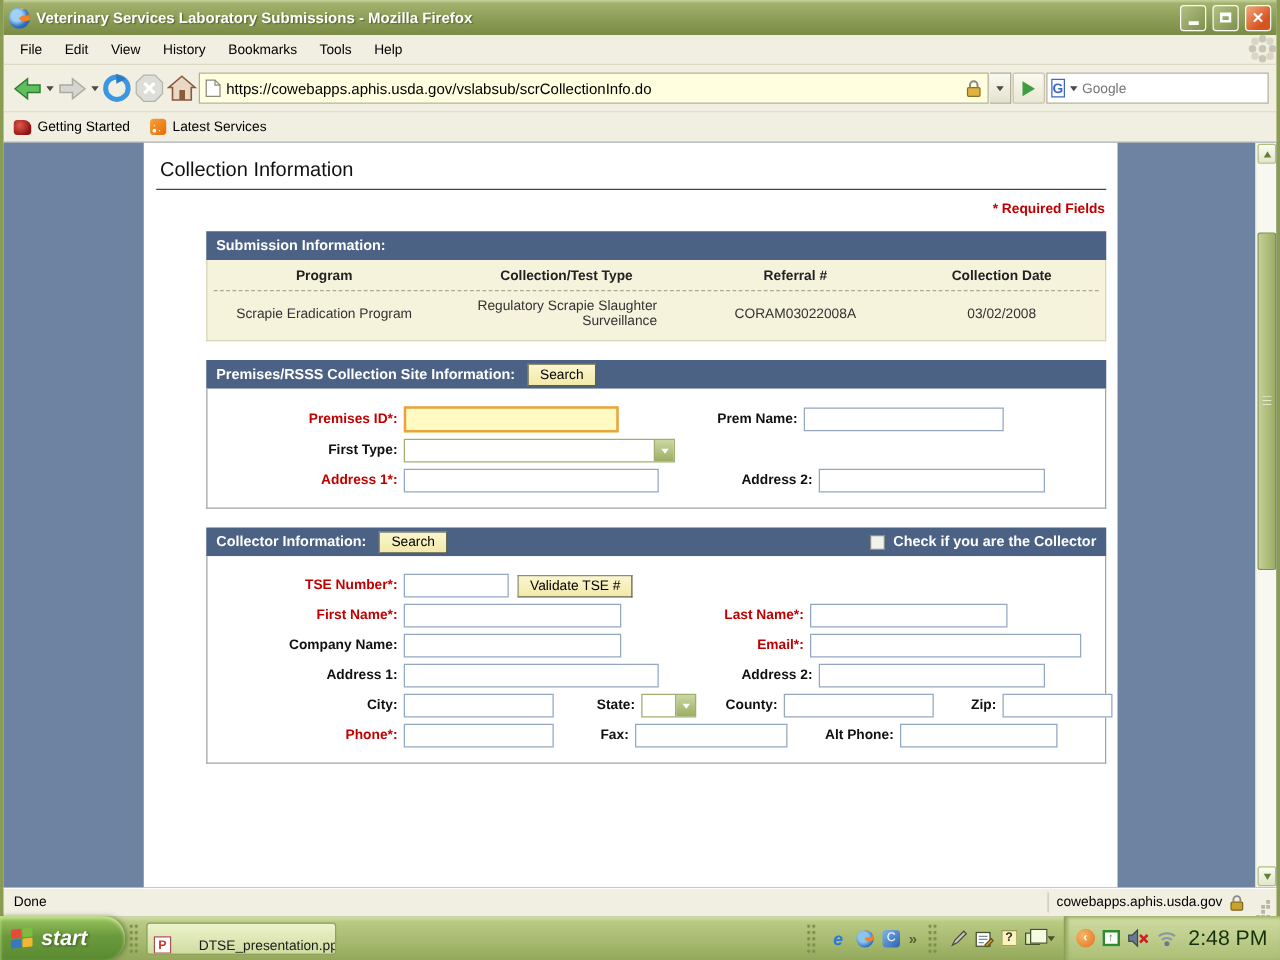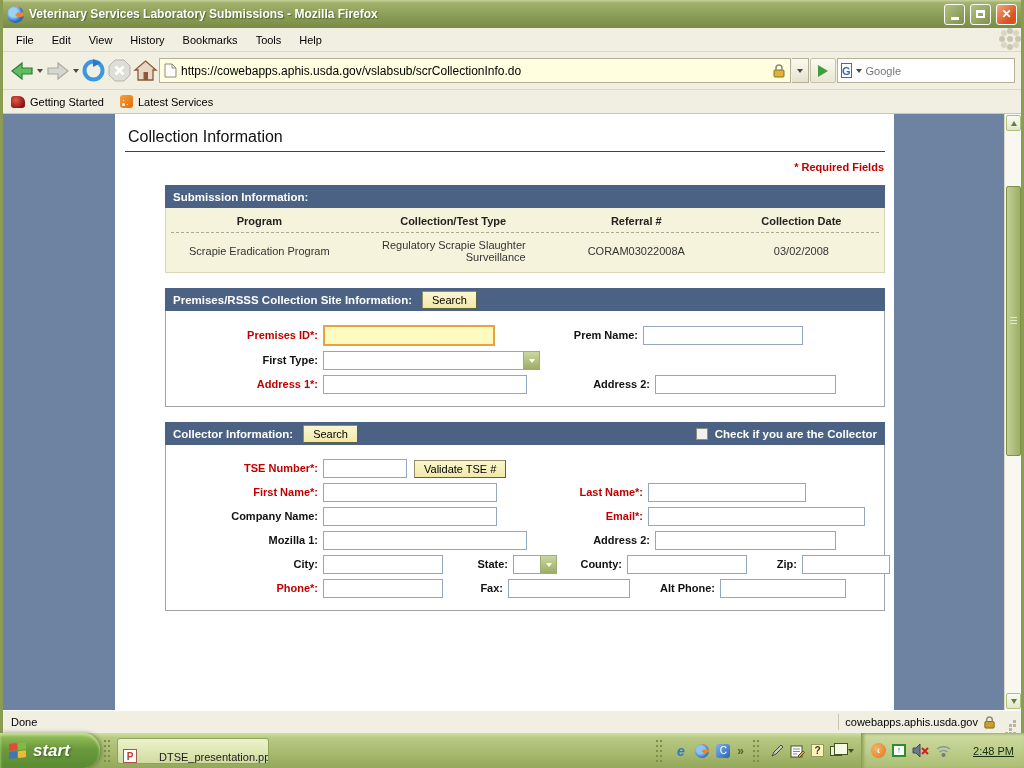--- a/index.html
+++ b/index.html
@@ -157,21 +157,21 @@
   .layers-ico { width:12px; height:10px; border:1px solid #44522A; background:#E8EFC8; position:relative; }
   .layers-ico::after { content:""; position:absolute; left:3px; top:-4px; width:12px; height:10px; border:1px solid #44522A; background:#F6FAE2; }
   .tiny-tri { width:0;height:0;border-left:3px solid transparent;border-right:3px solid transparent;border-top:4px solid #44522A; }
   .tray { height:35px; display:flex; align-items:center; gap:6px; padding:0 10px 0 9px; margin-left:7px;
           background:linear-gradient(180deg,#CFDDA2,#ACBE74); border-left:1px solid #8AA055;
           box-shadow:inset 2px 1px 3px #93A75E; }
   .hide-chev { width:15px; height:15px; border-radius:50%; background:radial-gradient(circle at 35% 35%, #F7B46B, #E07318);
                color:#fff; font-weight:bold; font-size:10px; display:flex; align-items:center; justify-content:center; }
   .up-ico { width:14px; height:13px; border:2px solid #2E8B2E; background:#fff; display:flex; align-items:center; justify-content:center;
             color:#2E8B2E; font-size:9px; font-weight:bold; line-height:9px; }
-  .clock { font-size:11px; color:#15300c; margin-left:15px; white-space:nowrap;text-decoration:underline; }
+  .clock { font-size:17px; color:#15300c; margin-left:3px; white-space:nowrap; }
 </style>
 </head>
 <body>
 
 <div class="screen">
   <div class="bwindow">
 
     <div class="titlebar">
       <span class="ff-icon"></span>
       <span class="title-text">Veterinary Services Laboratory Submissions - Mozilla Firefox</span>
@@ -344,21 +344,21 @@
                 <span class="flbl req" style="width:151px">Last Name*:</span>
                 <input class="fin" style="width: 158px;">
               </div>
               <div class="frow">
                 <span class="flbl" style="width:157px">Company Name:</span>
                 <input class="fin" style="width: 174px;">
                 <span class="flbl req" style="width:151px">Email*:</span>
                 <input class="fin" style="width: 217px;">
               </div>
               <div class="frow">
-                <span class="flbl" style="width:157px">Mozilla 1:</span>
+                <span class="flbl" style="width:157px">Address 1:</span>
                 <input class="fin" style="width: 204px;">
                 <span class="flbl" style="width:128px">Address 2:</span>
                 <input class="fin" style="width: 181px;">
               </div>
               <div class="frow">
                 <span class="flbl" style="width:157px">City:</span>
                 <input class="fin" style="width: 120px;">
                 <span class="flbl" style="width:70px">State:</span>
                 <span class="fsel" style="width:44px">
                     <span class="val"></span>

